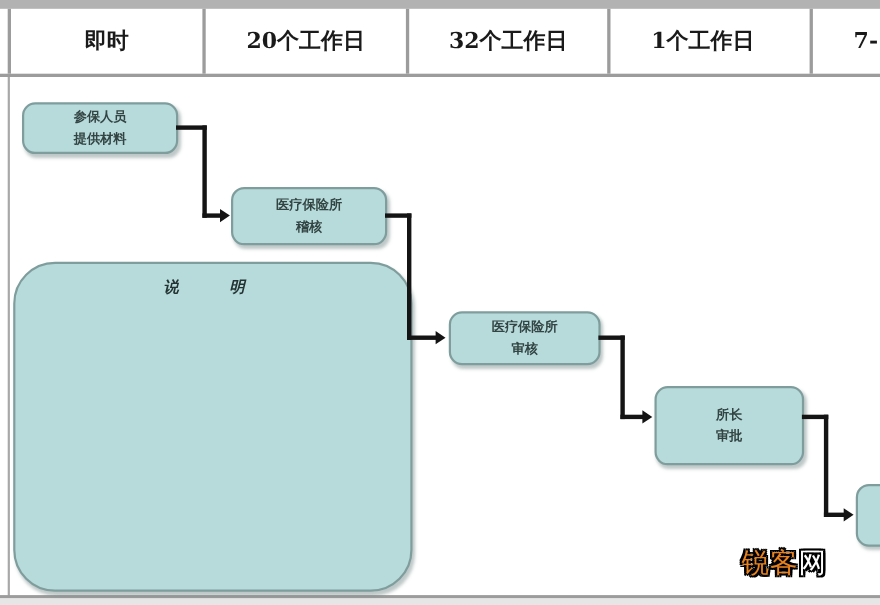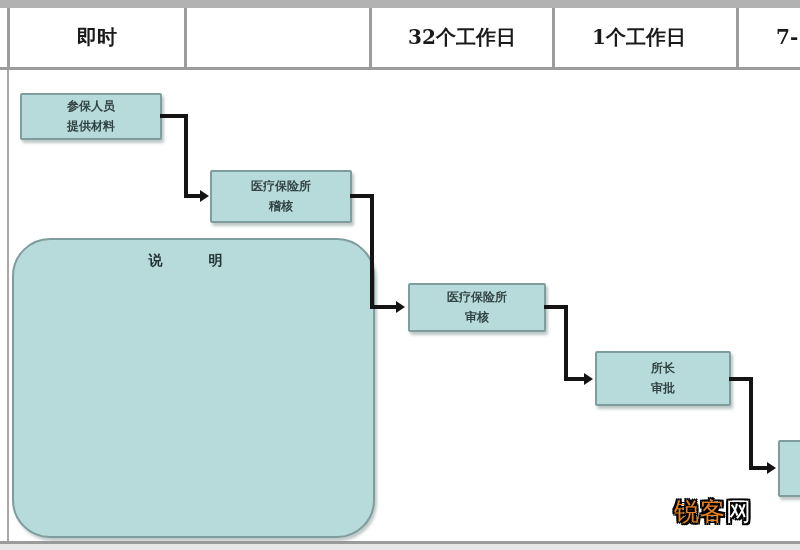--- a/index.html
+++ b/index.html
@@ -18,38 +18,39 @@
   .hdr-label {
     position: absolute; top: 8px; height: 59px; line-height: 59px;
     text-align: center; font-weight: bold; font-size: 20px; color: #1a1a1a;
     font-family: "DejaVu Serif", "Liberation Serif", serif;
   }
   
   .node {
     position: absolute;
     background: #b7dbda;
     border: 2px solid #7f9d9d;
-    border-radius: 2px;
+    border-radius: 12px;
     box-shadow: 2px 3px 3px rgba(110,130,130,0.45);
     display: flex; flex-direction: column; align-items: center; justify-content: center;
     font-weight: bold; font-size: 12px; line-height: 1.6; color: #334444;
     text-align: center;
   }
   #node1 { left: 20px;  top: 93px;  width: 142px; height: 47px; }
   #node2 { left: 210px; top: 170px; width: 142px; height: 53px; }
   #node3 { left: 408px; top: 283px; width: 138px; height: 49px; }
-  #node4 { left: 595px; top: 351px; width: 136px; height: 55px; }
+  #node4 { left: 595px; top: 351px; width: 136px; height: 72px; }
   #node5 { left: 778px; top: 440px; width: 46px;  height: 57px; }
   
   .note {
     position: absolute; left: 12px; top: 238px; width: 363px; height: 300px;
     background: #b7dbda; border: 2px solid #7f9d9d; border-radius: 38px;
     box-shadow: 2px 3px 3px rgba(110,130,130,0.45);
     padding: 12px 26px 10px 16px;
     color: #233333;
+    font-style: italic;
   }
   .note-title { text-align: center; font-weight: bold; font-size: 14px; letter-spacing: 6px; margin-bottom: 8px; }
   .note-body p { font-weight: bold; font-size: 12.5px; line-height: 23px; text-align: left; }
   
   .seg { position: absolute; background: #141414; }
   .arrow-right {
     position: absolute; width: 0; height: 0;
     border-top: 6px solid transparent; border-bottom: 6px solid transparent;
     border-left: 9px solid #141414;
   }
@@ -70,20 +71,21 @@
 
   <div class="top-strip"></div>
   <div class="vline-grid" style="left:7px"></div>
   <div class="vline-grid" style="left:184px"></div>
   <div class="vline-grid" style="left:369px"></div>
   <div class="vline-grid" style="left:552px"></div>
   <div class="vline-grid" style="left:736px"></div>
   <div class="hdr-bottom"></div>
 
   <div class="hdr-label" style="left:10px;width:174px">即时</div>
+  <div class="hdr-label" style="left:187px;width:182px">20个工作日</div>
   <div class="hdr-label" style="left:372px;width:180px">32个工作日</div>
   <div class="hdr-label" style="left:555px;width:168px">1个工作日</div>
   <div class="hdr-label" style="left:776px;width:40px;text-align:left">7-</div>
 
   <div class="left-rail"></div>
   <div class="bottom-line"></div>
   <div class="bottom-strip"></div>
 
   <div class="node" id="node1">
     <span>参保人员</span>

